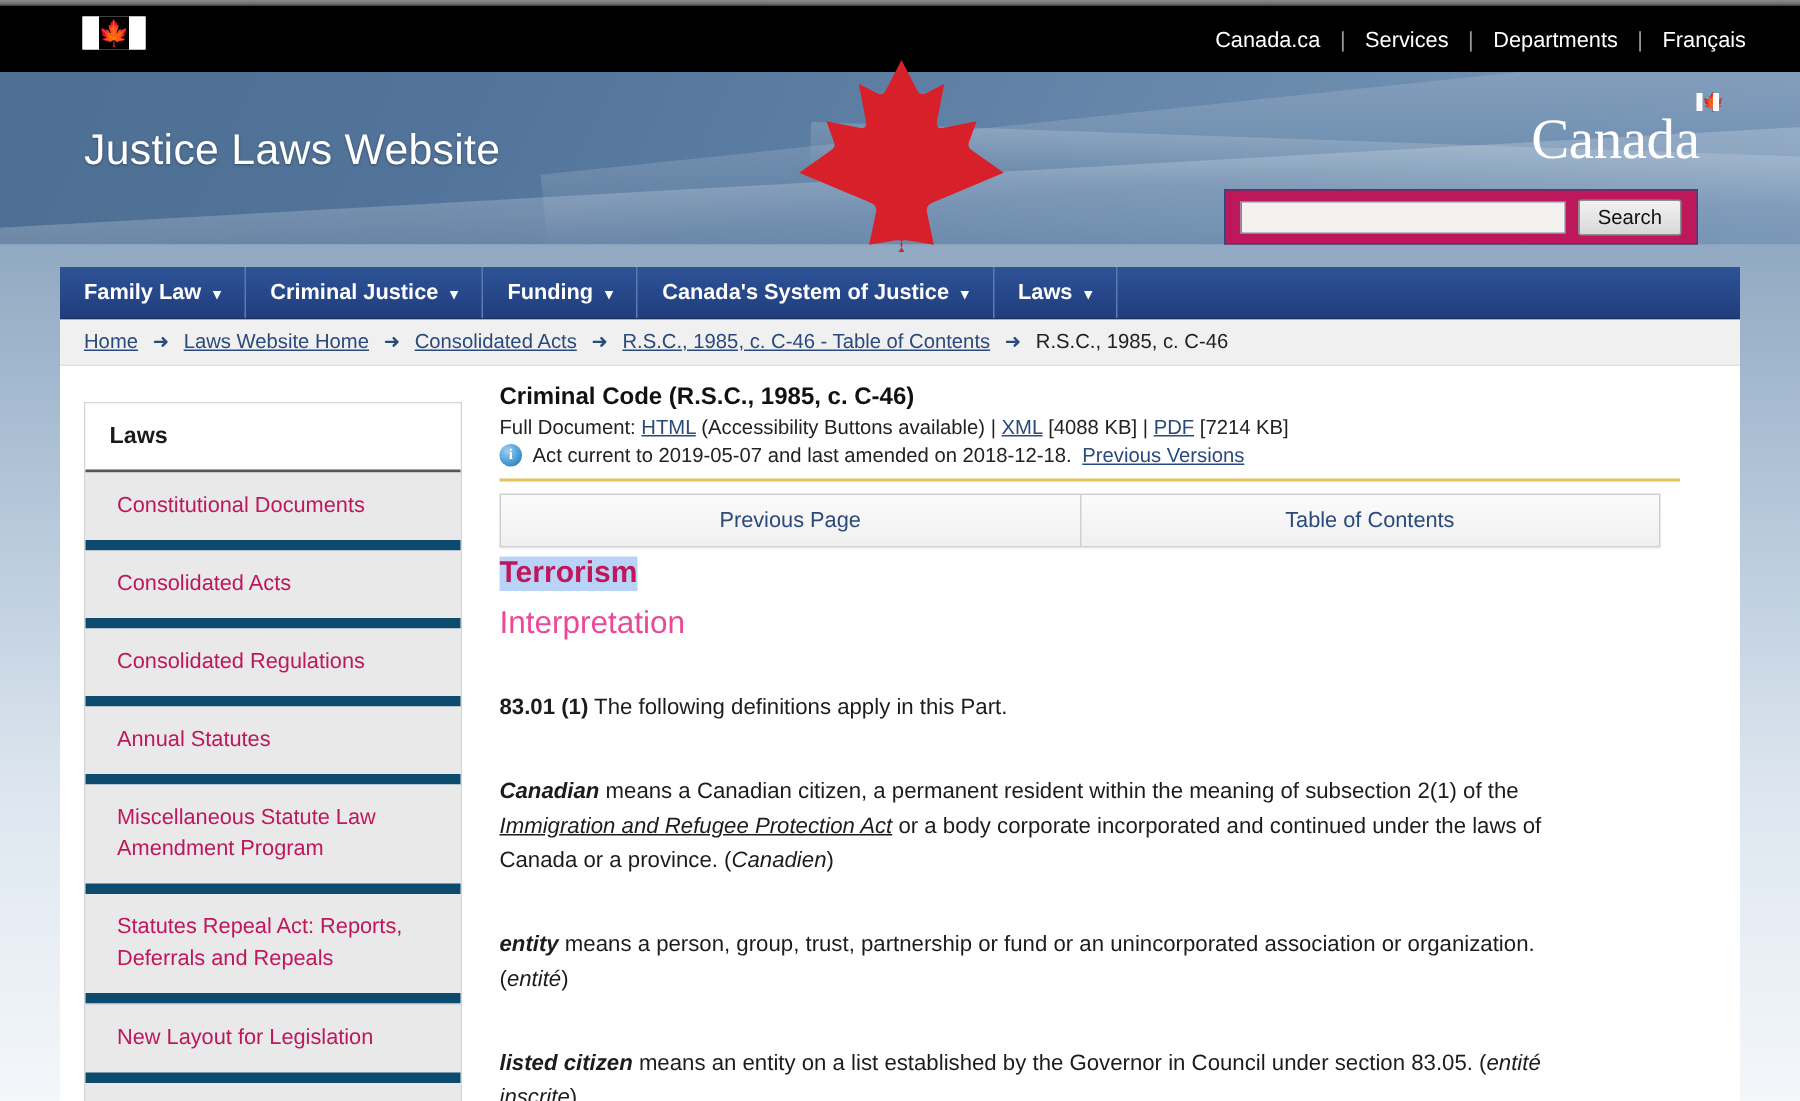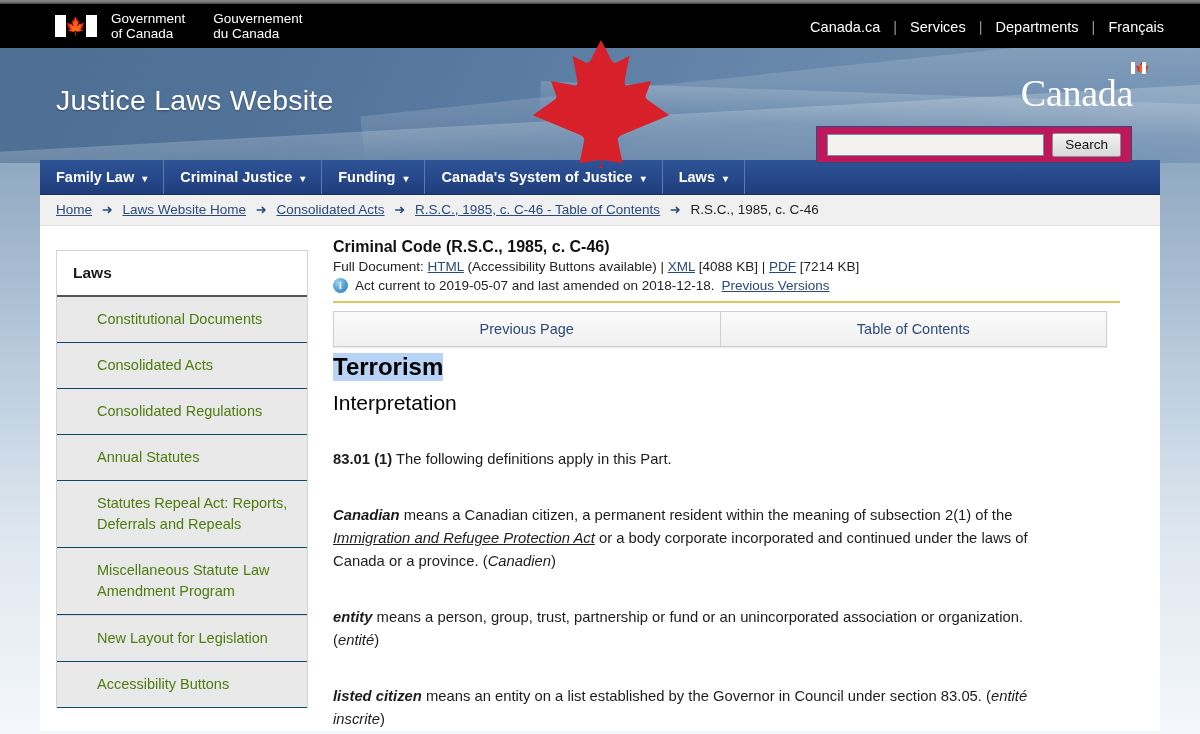--- a/index.html
+++ b/index.html
@@ -132,21 +132,21 @@
   #search-button {
     margin-left: 8px; height: 24px; padding: 0 12px;
     background: linear-gradient(to bottom,#f2f2f2,#d8d8d8);
     border: 1px solid #8d8d8d; border-radius: 2px;
     font-size: 13.5px; color: #111; cursor: pointer;
     font-family: "Liberation Sans", sans-serif;
   }
 
   
   #page {
-    position: absolute; left: 40px; top: 160px; width: 1120px; height: 485px;
+    position: absolute; left: 40px; top: 178px; width: 1120px; height: 485px;
   }
 
   
   #menubar {
     height: 35px; width: 100%;
     background: linear-gradient(to bottom,#2e5496 0%, #26478a 55%, #1f3d7a 100%);
     display: flex; align-items: stretch;
     border-bottom: 1px solid #17305f;
   }
   .menu-item {
@@ -187,23 +187,23 @@
     width: 268px; flex: 0 0 268px; padding: 24px 0 0 16px;
     position: relative; z-index: 2;
   }
   .side-block { border: 1px solid #d3d3d3; border-bottom: none; }
   .side-head {
     background: #fff; font-weight: bold; font-size: 15.5px;
     color: #1a1a1a; padding: 13px 0 13px 16px;
     border-bottom: 2px solid #555;
   }
   .side-link {
-    background: #e9e9e9; border-bottom: 1px solid #0c4a6e;
-    padding: 12px 16px 12px 40px;
-    font-size: 14.5px; color: #4d7c0f; line-height: 21px;
+    background: #e9e9e9; border-bottom: 7px solid #0c4a6e;
+    padding: 12px 16px 12px 21px;
+    font-size: 14.5px; color: #be185d; line-height: 21px;
     cursor: pointer;
   }
 
   
   #main {
     flex: 1; padding: 12px 40px 0 25px; position: relative; z-index: 2;
     min-width: 0;
   }
   #doc-title { font-size: 16px; font-weight: bold; color: #111; }
   #doc-formats { font-size: 13.5px; color: #222; margin-top: 3px; }
@@ -235,26 +235,26 @@
     font-size: 14.5px; color: #2b4a7c; cursor: pointer;
     border-right: 1px solid #cfcfcf;
   }
   .pagenav-btn:last-child { border-right: none; }
 
   #part-label {
     margin-top: 29px; font-size: 13.5px; font-weight: bold;
     color: #1a1a1a; letter-spacing: .2px;
   }
   #part-title {
-    margin-top: 6px; font-size: 24px; font-weight: bold; color: #000000;
+    margin-top: 6px; font-size: 20px; font-weight: bold; color: #be185d;
     display: inline-block;
     background: #b8d3f5;
   }
   #section-title {
-    margin-top: 10px; font-size: 21px; font-weight: 400; color: #000000;
+    margin-top: 10px; font-size: 21px; font-weight: 400; color: #ec4899;
   }
   #defs-label {
     margin-top: 20px; font-size: 13.5px; font-weight: bold; color: #1a1a1a;
   }
   .para {
     margin-top: 33px; font-size: 14.8px; line-height: 23px; color: #1c1c1c;
     max-width: 740px;
   }
   .para b { font-weight: bold; }
   .para i { font-style: italic; }
@@ -269,30 +269,20 @@
 <div id="top-strip"></div>
 
 <div id="gov-bar">
   <div class="wordmark">
     <span class="flag">
       <span class="band" style="left:0"></span>
       <span class="center">
           <span class="leaf">🍁</span>
         </span>
       <span class="band" style="right:0"></span>
-    </span>
-    <span class="gov-group">
-      <span class="gov-col">
-        <div class="gov-text">Government</div>
-        <div class="gov-text">of Canada</div>
-      </span>
-      <span class="gov-col">
-        <div class="gov-text">Gouvernement</div>
-        <div class="gov-text">du Canada</div>
-      </span>
     </span>
   </div>
   <div id="gov-nav">
     <a href="#">Canada.ca</a>
     <span class="sep">|</span>
     <a href="#">Services</a>
     <span class="sep">|</span>
     <a href="#">Departments</a>
     <span class="sep">|</span>
     <a href="#">Français</a>
@@ -359,22 +349,22 @@
   <div id="body-area">
     <div id="content-white"></div>
 
     <div id="sidebar">
       <div class="side-block">
         <div class="side-head">Laws</div>
         <div class="side-link">Constitutional Documents</div>
         <div class="side-link">Consolidated Acts</div>
         <div class="side-link">Consolidated Regulations</div>
         <div class="side-link">Annual Statutes</div>
+        <div class="side-link">Miscellaneous Statute Law Amendment Program</div>
         <div class="side-link">Statutes Repeal Act: Reports, Deferrals and Repeals</div>
-        <div class="side-link">Miscellaneous Statute Law Amendment Program</div>
       </div>
       <div class="side-block">
         <div class="side-link">New Layout for Legislation</div>
         <div class="side-link">Accessibility Buttons</div>
       </div>
     </div>
 
     <div id="main">
       <div id="doc-title">Criminal Code (R.S.C., 1985, c. C-46)</div>
 

